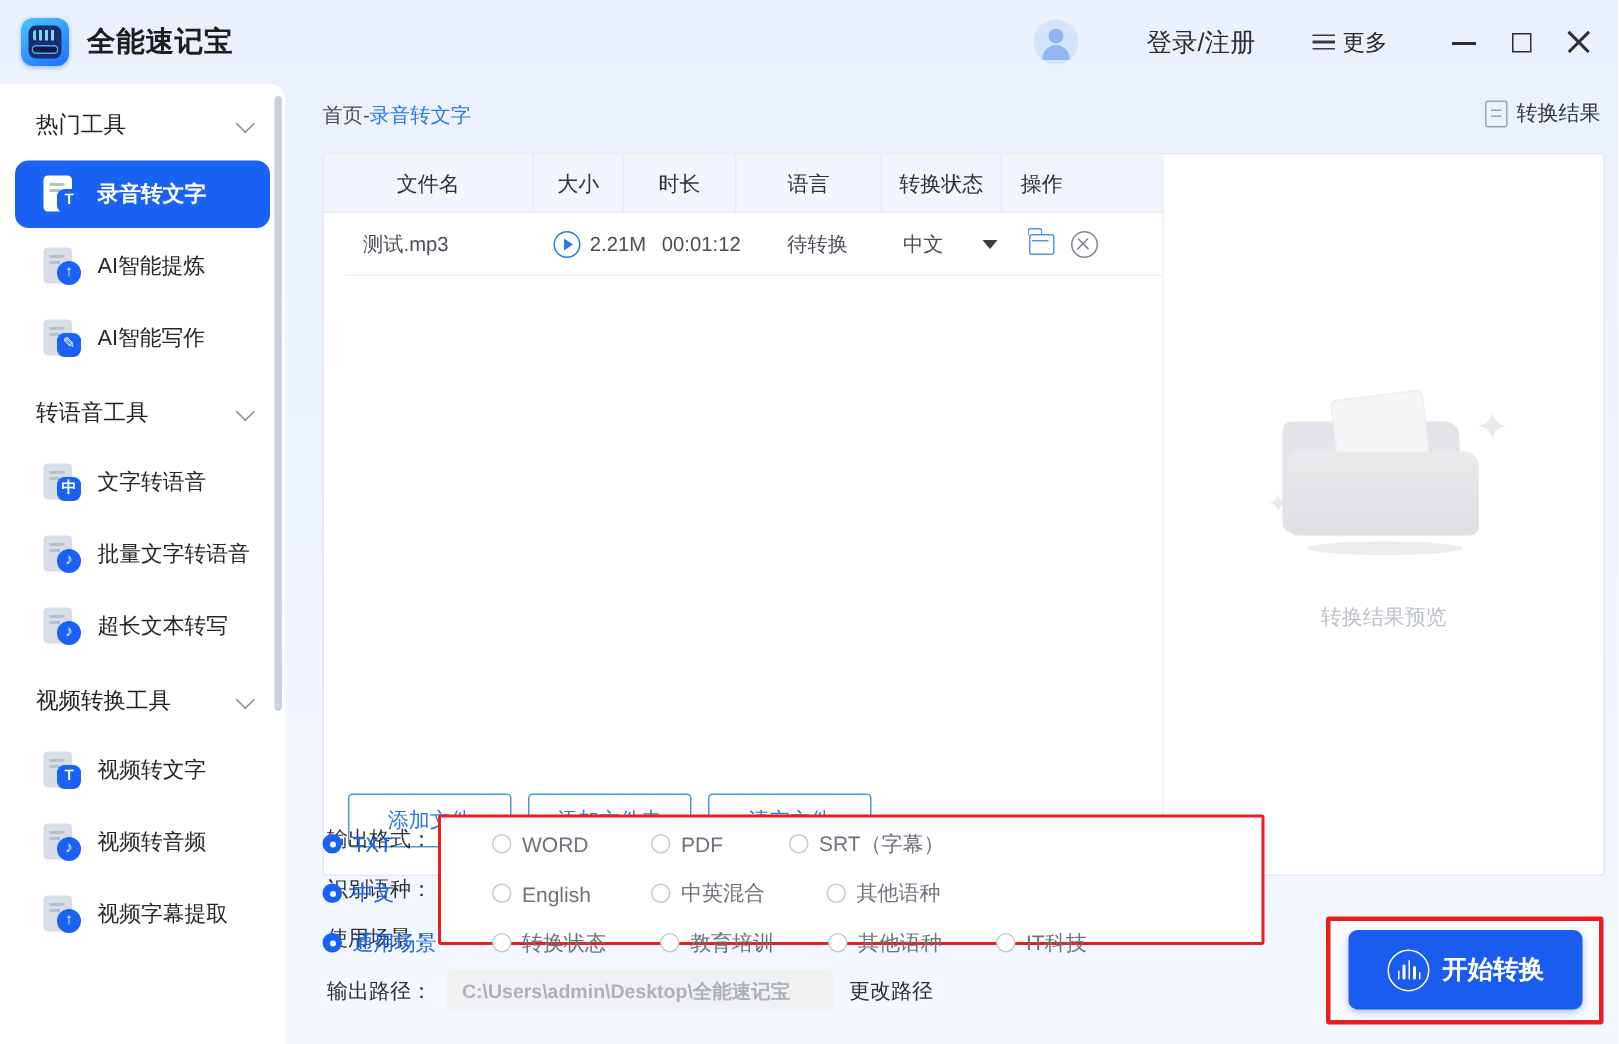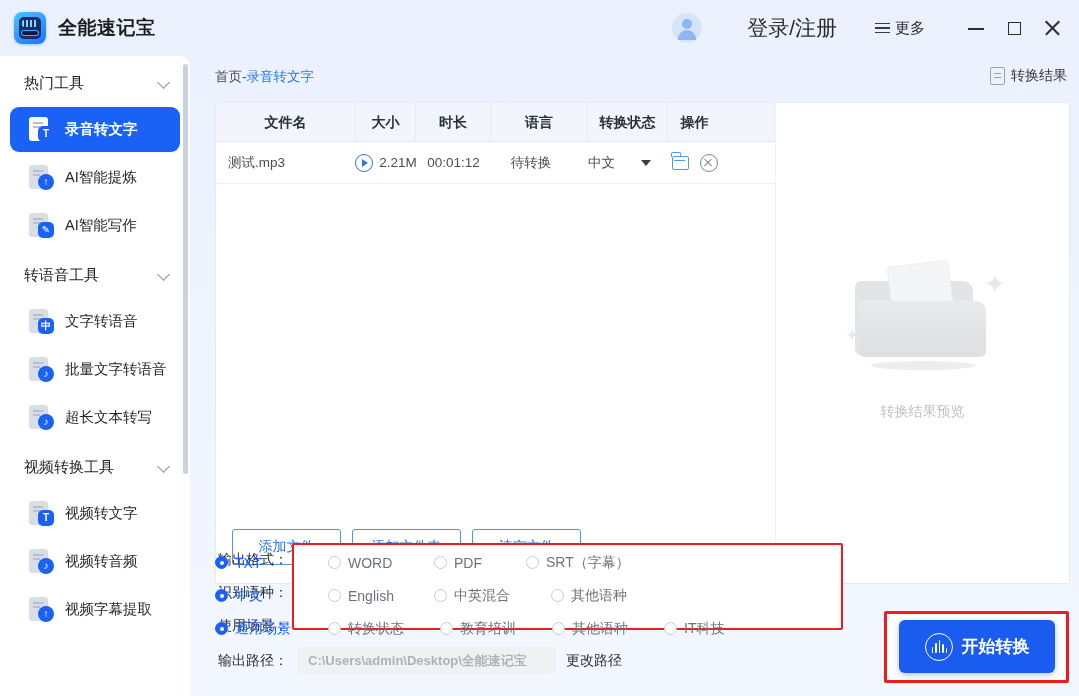--- a/index.html
+++ b/index.html
@@ -55,21 +55,21 @@
     background: #d6e4fb; position: relative; margin-right: 9px;
   }
   .avatar::before {
     content: ""; position: absolute; left: 10px; top: 6px;
     width: 10px; height: 10px; border-radius: 50%; background: #8fb6ee;
   }
   .avatar::after {
     content: ""; position: absolute; left: 6px; top: 17px;
     width: 18px; height: 10px; border-radius: 9px 9px 0 0; background: #8fb6ee;
   }
-  .login-text { font-size: 21px; color: #2a2a2a; margin-right: 38px; margin-left: 36px; }
+  .login-text { font-size: 17px; color: #2a2a2a; margin-right: 38px; margin-left: 36px; }
   .more-btn { display: flex; align-items: center; margin-right: 30px; cursor: default; }
   .hamburger { width: 15px; height: 11px; position: relative; margin-right: 5px; }
   .hamburger span {
     position: absolute; left: 0; width: 15px; height: 1.5px; background: #3c3c3c;
   }
   .hamburger span:nth-child(1){ top: 0; }
   .hamburger span:nth-child(2){ top: 4.5px; }
   .hamburger span:nth-child(3){ top: 9px; }
   .more-text { font-size: 15px; color: #2a2a2a; }
   .winbtn {
@@ -178,26 +178,27 @@
   .left-pane { width: 560px; position: relative; border-right: 1px solid #eef2f7; }
   .right-pane { flex: 1; position: relative; }
 
   
   .tbl-head {
     display: flex; height: 39px; background: #f2f6fc;
     border-bottom: 1px solid #e4ebf4;
   }
   .tbl-head .th {
     display: flex; align-items: center; justify-content: center;
-    font-size: 14px; color: #2b2f36; font-weight: bold;
+    font-size: 14px; color: #2b2f36; font-weight: normal;
     border-right: 1px solid #e4ebf4; height: 39px;
   }
   .tbl-row {
     display: flex; height: 42px; align-items: center;
     border-bottom: 1px solid #edf1f7;
+    margin-left: 14px;
   }
   .tbl-row .td {
     display: flex; align-items: center; justify-content: center;
     font-size: 13.5px; color: #494f57; height: 42px;
   }
   .c1 { width: 140px; }
   .c2 { width: 60px; }
   .c3 { width: 75px; text-align: center; }
   .c4 { width: 80px; }
   .c5 { width: 97px; }

